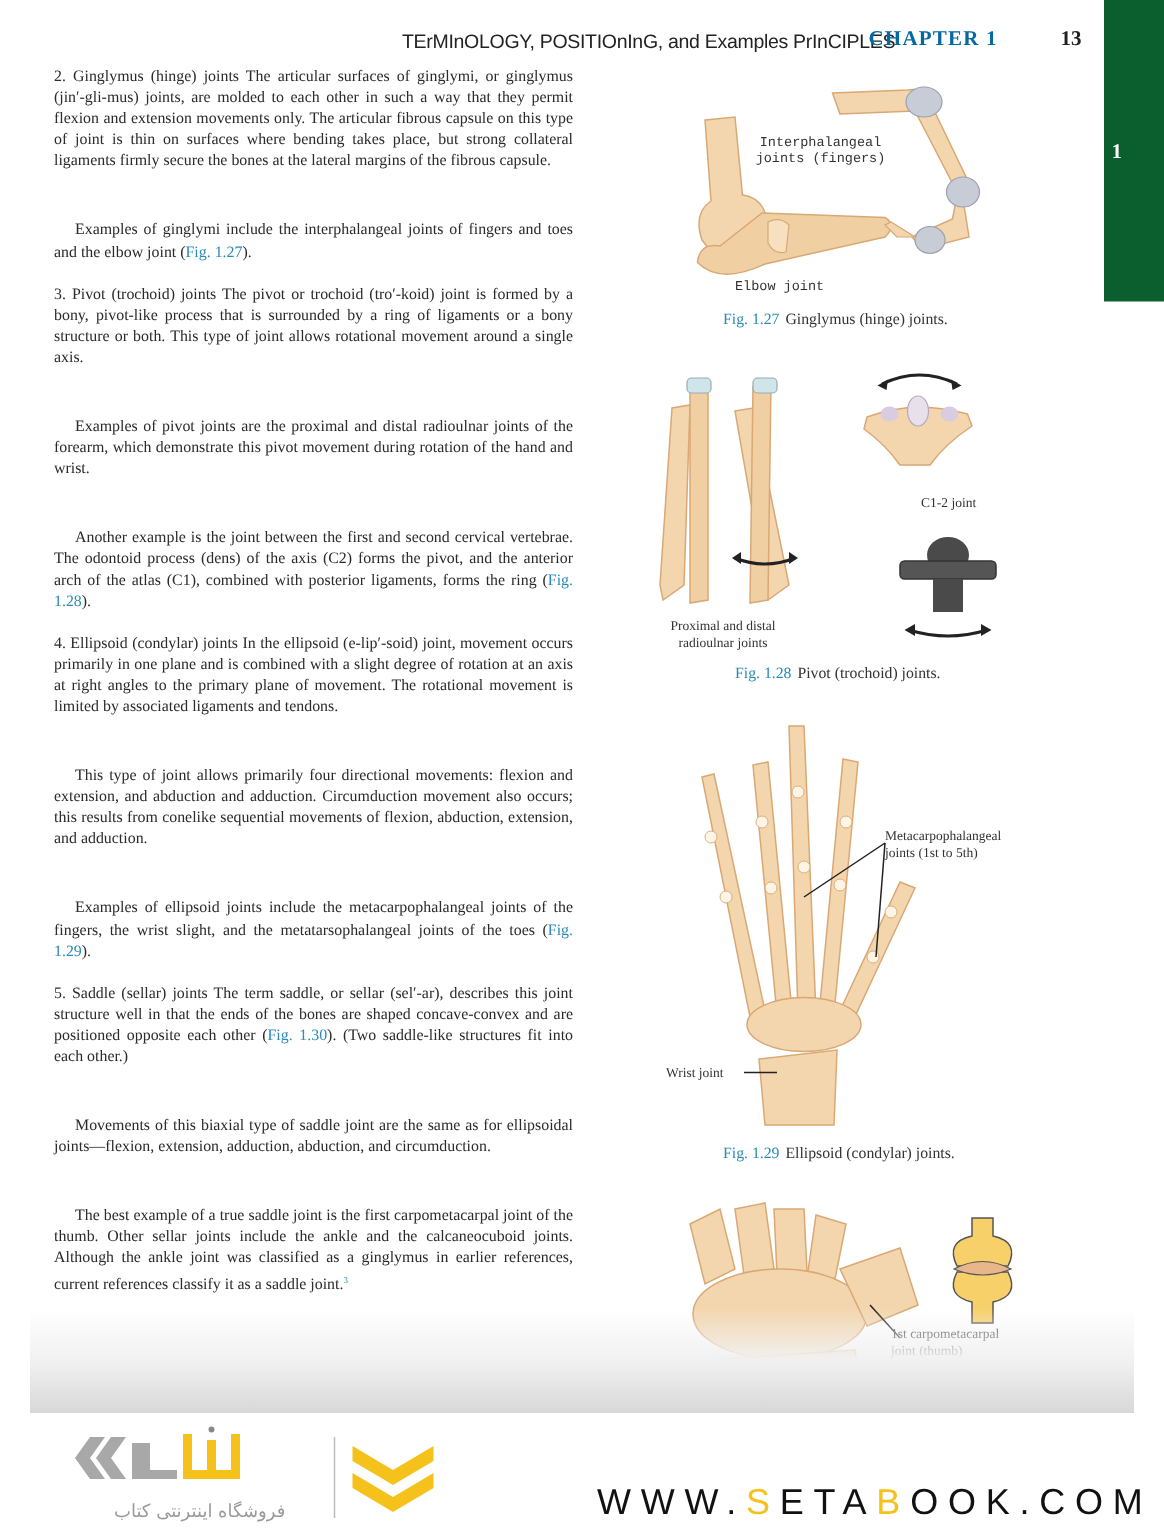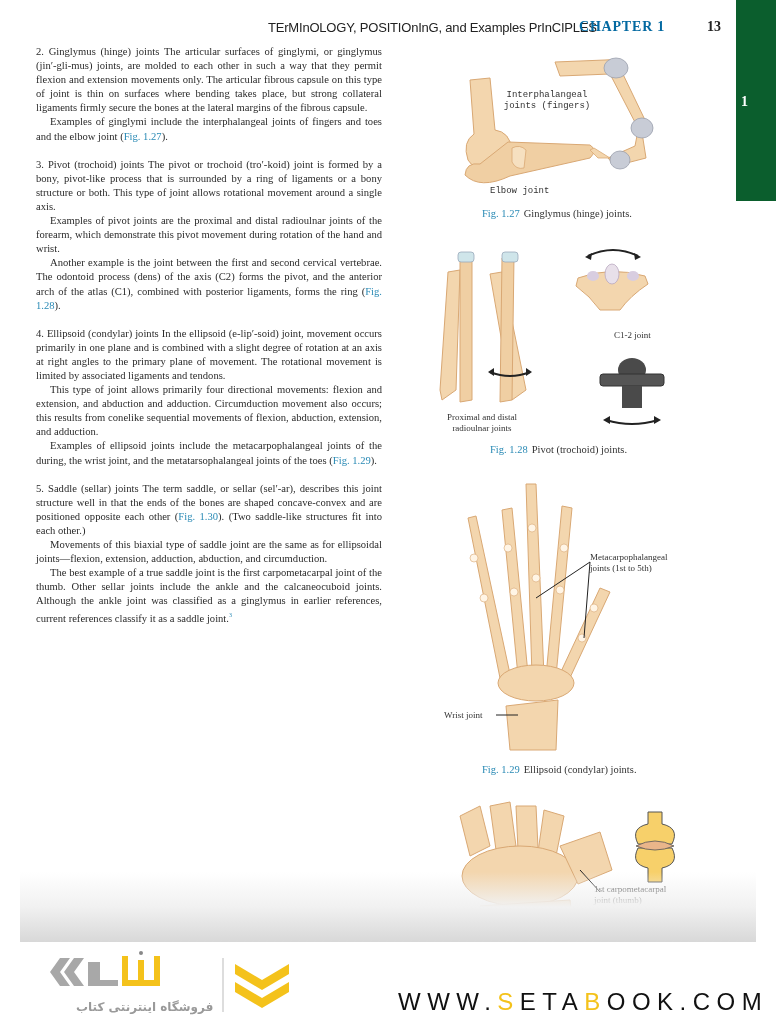--- a/index.html
+++ b/index.html
@@ -31,21 +31,21 @@
   }
   .chapter-tab span {
     position: absolute; left: 5px; top: 94px; color: #fff; font-size: 14px; font-weight: bold;
   }
 
   .text-col {
     position: absolute; left: 36px; top: 45px; width: 346px;
     font-size: 10.6px; line-height: 14.1px; text-align: justify; color: #2a2a2a;
   }
   .text-col p { margin: 0; }
-  .text-col p.indent { text-indent: 14px; }
+  .text-col p.indent { text-indent: 14px; margin-top: 32px; }
   .text-col .section { margin-bottom: 14px; }
   .fig-ref { color: #2a8ab5; }
   sup { font-size: 6px; color: #2a8ab5; }
 
   .figure { position: absolute; }
   .caption {
     position: absolute; font-size: 10.5px; color: #333; white-space: nowrap;
   }
   .caption .fig-num { color: #2a8ab5; margin-right: 4px; }
   .label {
@@ -67,21 +67,21 @@
   .store-url {
     position: absolute; left: 398px; top: 46px; font-family: "Liberation Sans", sans-serif;
     font-size: 24px; letter-spacing: 6.5px; color: #111;
   }
   .store-url .hl { color: #f4c21b; }
   .logo {
     position: absolute; left: 40px; top: 8px; width: 270px; height: 70px;
   }
   .logo-text {
     position: absolute; left: 36px; top: 50px; font-family: "DejaVu Sans", sans-serif;
-    font-size: 12px; color: #9a9a9a; direction: rtl; font-weight: bold;
+    font-size: 12px; color: #9a9a9a; direction: rtl;
   }
 </style>
 </head>
 <body>
 
 <div class="header">
   <span class="running-title">TErMInOLOGY, POSITIOnInG, and Examples PrInCIPLES</span>
   <span class="chapter-label">CHAPTER 1</span>
   <span class="page-number">13</span>
 </div>
@@ -111,21 +111,21 @@
     </p>
   </div>
 
   <div class="section">
     <p>
       <span>4. Ellipsoid (condylar) joints</span>
       <span>In the ellipsoid (e-lip′-soid) joint, movement occurs primarily in one plane and is combined with a slight degree of rotation at an axis at right angles to the primary plane of movement. The rotational movement is limited by associated ligaments and tendons.</span>
     </p>
     <p class="indent"><span>This type of joint allows primarily four directional movements: flexion and extension, and abduction and adduction. Circumduction movement also occurs; this results from conelike sequential movements of flexion, abduction, extension, and adduction.</span></p>
     <p class="indent">
-      <span>Examples of ellipsoid joints include the metacarpophalangeal joints of the during, the wrist joint, and the metatarsophalangeal joints of the toes (</span><a class="fig-ref">Fig. 1.29</a><span>).</span>
+      <span>Examples of ellipsoid joints include the metacarpophalangeal joints of the fingers, the wrist slight, and the metatarsophalangeal joints of the toes (</span><a class="fig-ref">Fig. 1.29</a><span>).</span>
     </p>
   </div>
 
   <div class="section">
     <p>
       <span>5. Saddle (sellar) joints</span>
       <span>The term saddle, or sellar (sel′-ar), describes this joint structure well in that the ends of the bones are shaped concave-convex and are positioned opposite each other (</span><a class="fig-ref">Fig. 1.30</a><span>). (Two saddle-like structures fit into each other.)</span>
     </p>
     <p class="indent"><span>Movements of this biaxial type of saddle joint are the same as for ellipsoidal joints—flexion, extension, adduction, abduction, and circumduction.</span></p>
     <p class="indent"><span>The best example of a true saddle joint is the first carpometacarpal joint of the thumb. Other sellar joints include the ankle and the calcaneocuboid joints. Although the ankle joint was classified as a ginglymus in earlier references, current references classify it as a saddle joint.</span><sup>3</sup></p>

